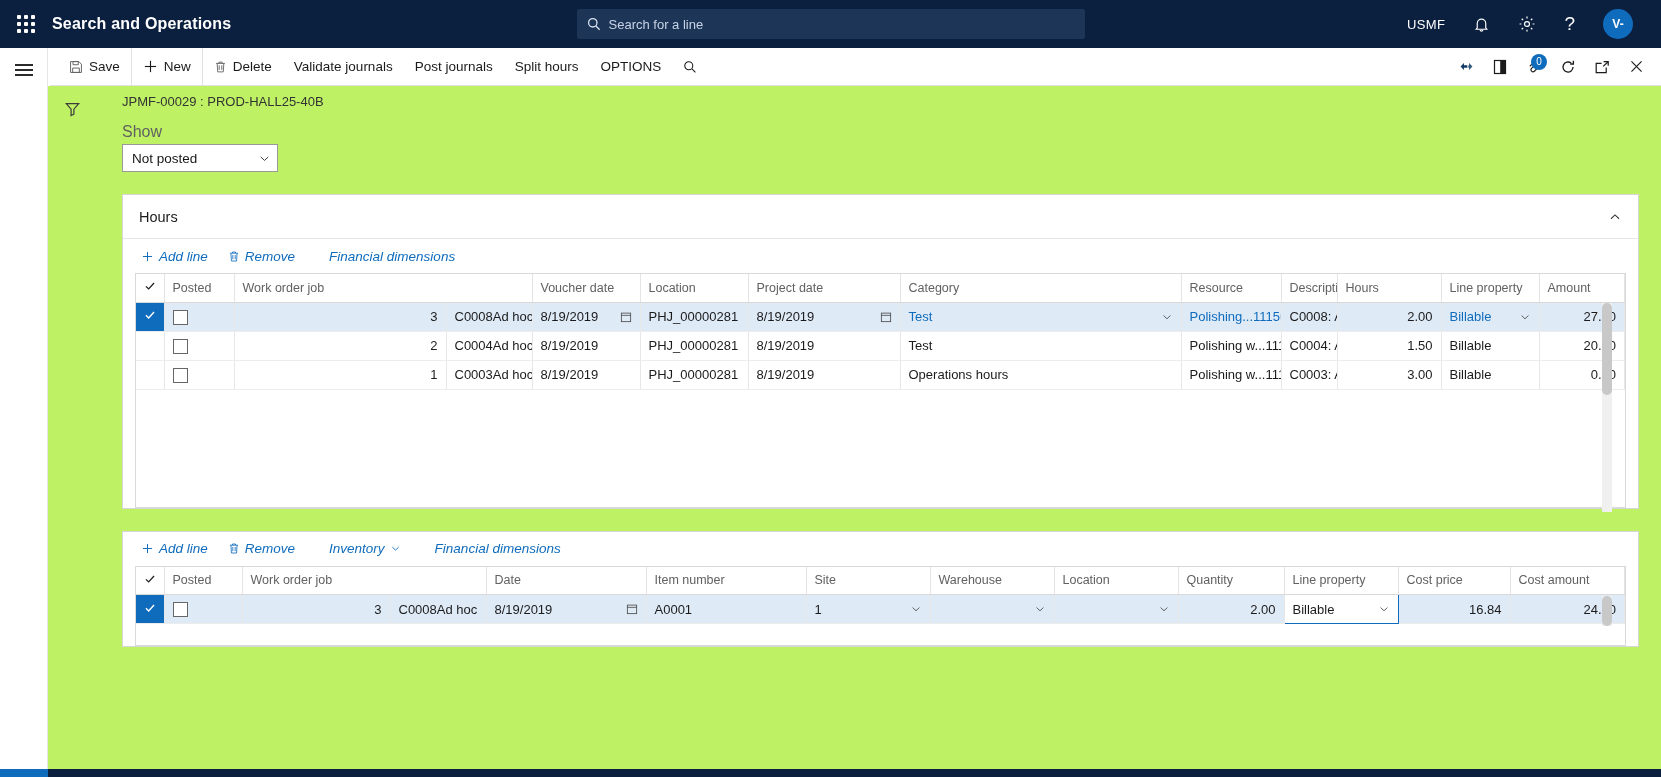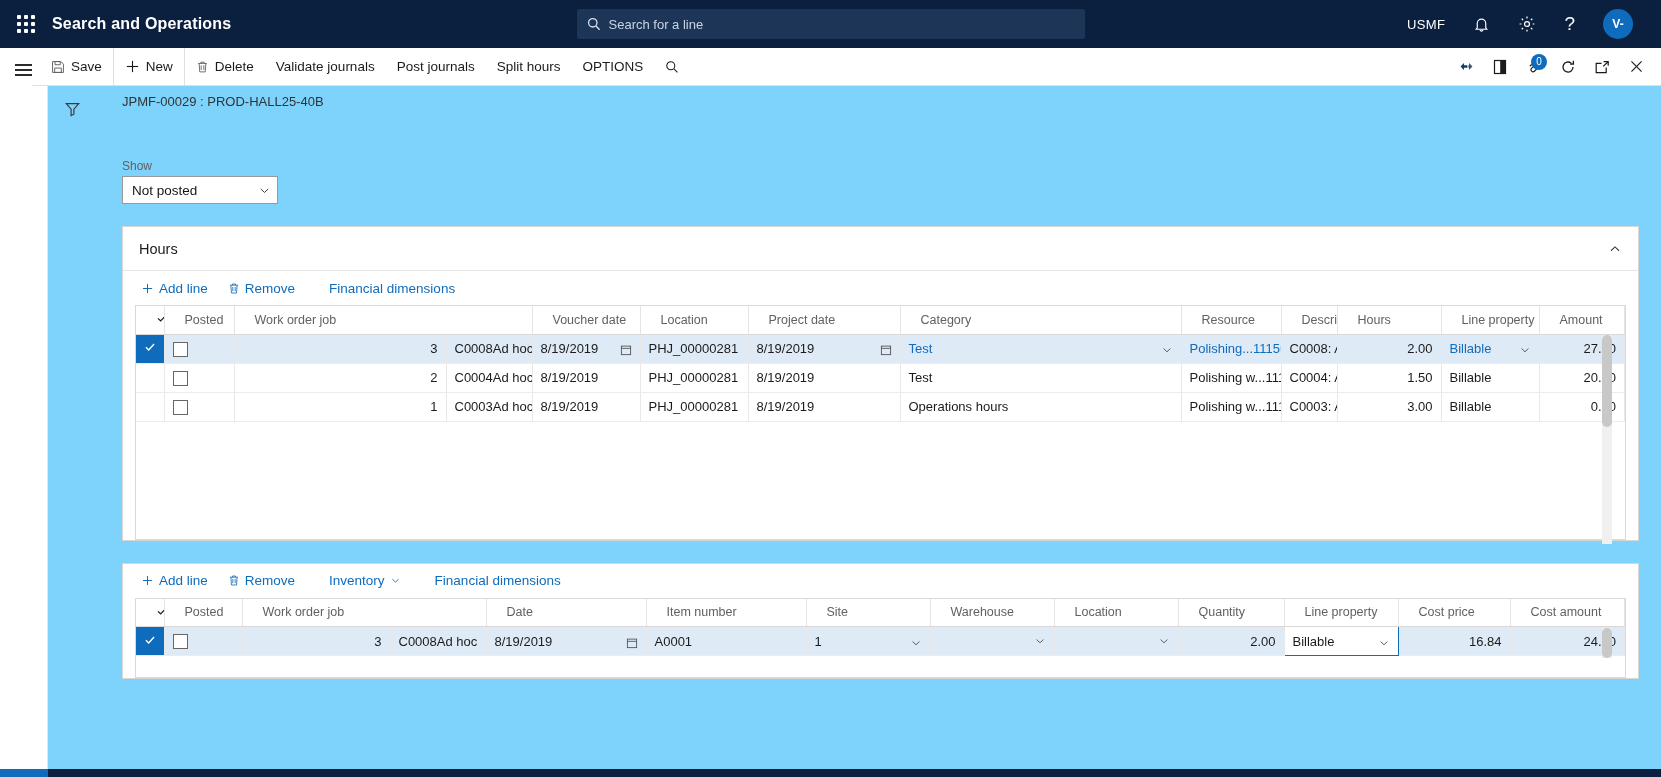--- a/index.html
+++ b/index.html
@@ -39,94 +39,94 @@
   .rail {
     position:absolute; left:0; top:48px; width:48px; bottom:0;
     background:#ffffff; border-right:1px solid #e6e6e6;
   }
   .rail-btn { width:48px; height:44px; display:flex; align-items:center; justify-content:center; cursor:pointer; }
   .hamb { width:18px; }
   .hamb i { display:block; height:2px; background:#2b2b2b; margin:3px 0; }
 
   
   .cmdbar {
-    position:absolute; left:32px; right:0; top:48px; height:38px;
+    position:absolute; left:50px; right:0; top:48px; height:38px;
     background:#ffffff; border-bottom:1px solid #e0e0e0;
     display:flex; align-items:center; padding-left:8px;
   }
   .cmd {
     display:flex; align-items:center; gap:6px; height:38px;
     padding:0 11px; font-size:13.5px; color:#1b1b1b; cursor:pointer; white-space:nowrap;
   }
   .cmd.sep { border-left:1px solid #e0e0e0; }
   .cmd svg { flex:none; }
   .cmdright { margin-left:auto; display:flex; align-items:center; padding-right:8px; }
   .cmdicon { width:34px; height:38px; display:flex; align-items:center; justify-content:center; cursor:pointer; position:relative; }
   .badge {
     position:absolute; top:6px; right:4px; min-width:16px; height:16px;
     background:#0f6cbd; color:#fff; border-radius:50%; font-size:10px;
     display:flex; align-items:center; justify-content:center; padding:0 3px;
   }
 
   
   .workspace {
     position:absolute; left:48px; right:0; top:86px; bottom:8px;
-    background:#7dd3fc; overflow:hidden;
+    background:#bef264; overflow:hidden;
   }
   .filterstrip { position:absolute; left:0; top:0; width:48px; bottom:0; }
   .filtericon { width:48px; height:46px; display:flex; align-items:center; justify-content:center; cursor:pointer; }
 
   .content { position:absolute; left:26px; right:0; top:0; bottom:0; }
   .crumb { font-size:13px; color:#333; padding:8px 0 0 48px; }
   .ptitle { font-size:21px; font-weight:bold; color:#000; padding:3px 0 0 48px; letter-spacing:-.2px; }
 
   .showblk { padding:14px 0 0 48px; }
-  .showlbl { font-size:12px; color:#616161; margin-bottom:3px;margin-top:36px; }
+  .showlbl { font-size:16px; color:#616161; margin-bottom:3px; }
   .combo {
     width:156px; height:28px; border:1px solid #999; background:#fff;
     display:flex; align-items:center; padding:0 6px 0 9px; font-size:13.5px; cursor:pointer;
   }
   .combo span { flex:1; }
 
   
   .section {
     margin:22px 22px 0 48px; background:#ffffff; border:1px solid #d6d6d6;
   }
   .sechdr {
     height:44px; display:flex; align-items:center; padding:0 16px;
     font-size:14.5px; color:#1b1b1b; cursor:pointer; border-bottom:1px solid #e6e6e6;
   }
   .sechdr .chev { margin-left:auto; }
   .secbody { padding:0 0 0 0; }
 
-  .gridtools { display:flex; align-items:flex-start; height:34px; padding-left:8px; }
+  .gridtools { display:flex; align-items:flex-start; height:34px; padding-left:8px;font-style:italic; }
   .gtool { display:flex; align-items:center; gap:5px; height:34px; padding:0 10px; font-size:13.5px; color:#0f6cbd; cursor:pointer; white-space:nowrap; }
 
   
   .gridwrap { margin:0 12px 0 12px; border:1px solid #d9d9d9; border-bottom:none; position:relative; }
   table.grid { border-collapse:collapse; width:100%; table-layout:fixed; font-size:13px; }
   table.grid th {
     font-weight:normal; color:#616161; font-size:12.5px; text-align:left;
-    height:28px; padding:0 20px; border-right:1px solid #e4e4e4; border-bottom:1px solid #d9d9d9;
+    height:28px; padding:0 8px; border-right:1px solid #e4e4e4; border-bottom:1px solid #d9d9d9;
     background:#ffffff; vertical-align:middle; overflow:hidden; white-space:nowrap;
   }
   table.grid td {
     height:29px; padding:0 8px; border-right:1px solid #e8e8e8; border-bottom:1px solid #ececec;
     vertical-align:middle; overflow:hidden; white-space:nowrap; color:#1b1b1b;
   }
   .ta-r { text-align:right; }
   tr.selected td { background:#dfeaf7; }
   tr.selected td.sel { background:#0f6cbd; }
   td.sel, th.sel { width:28px; padding:0; text-align:center; }
   .chk { width:15px; height:15px; border:1px solid #666; background:#fff; display:inline-block; vertical-align:middle; }
   .lnk { color:#0f6cbd; }
   .chevsm { color:#505050; }
   .calicon { color:#4a4a4a; }
   .editcell { border:1px solid #0f6cbd !important; background:#ffffff !important; }
-  .cellflex { display:flex; align-items:flex-end; width:100%; }
+  .cellflex { display:flex; align-items:center; width:100%; }
   .cellflex .sp { margin-left:auto; }
 
   .gridfill { height:118px; border:1px solid #d9d9d9; border-top:none; margin:0 12px; background:#fff; }
   .gridfill2 { height:22px; border:1px solid #d9d9d9; border-top:none; margin:0 12px; background:#fff; }
 
   .vscroll {
     position:absolute; right:13px; width:10px; background:#f0f0f0;
   }
   .vscroll i { display:block; background:#c8c8c8; width:10px; border-radius:5px; }
 

